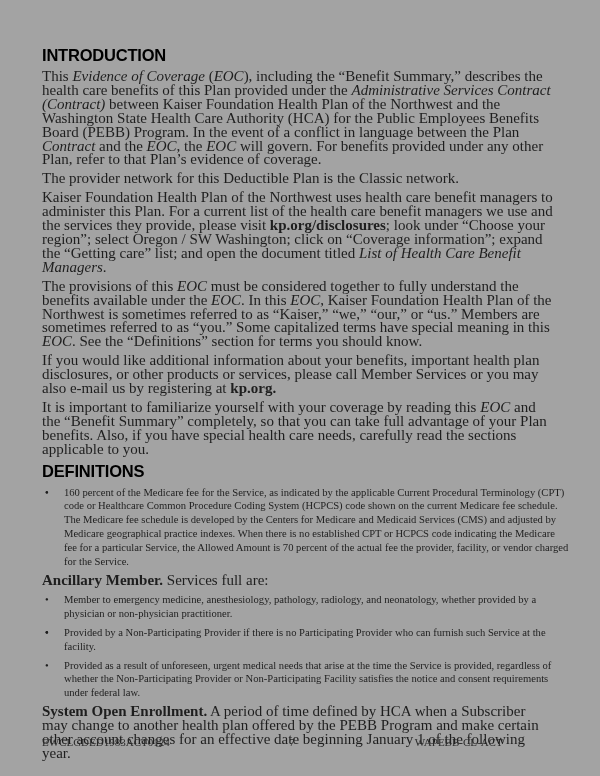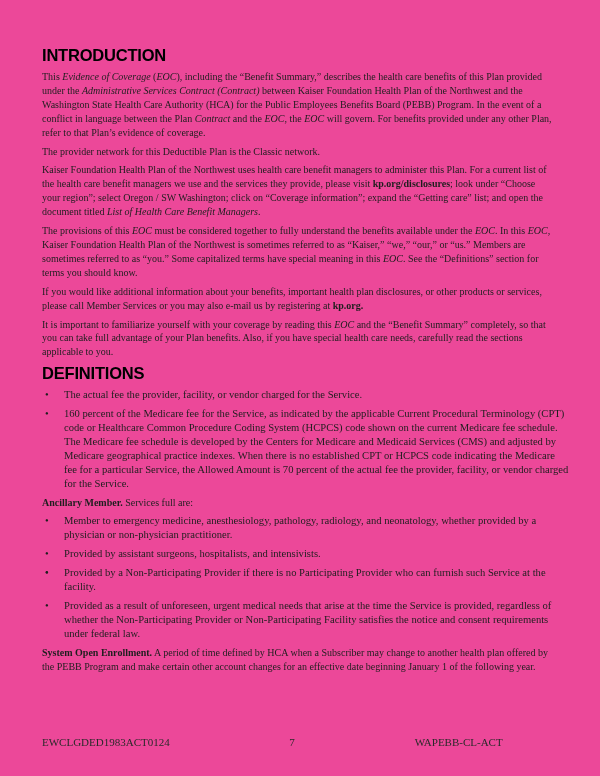--- a/index.html
+++ b/index.html
@@ -4,39 +4,39 @@
 <style>
   html, body {
     margin: 0;
     padding: 0;
     background: #ffffff;
   }
   .page {
     position: relative;
     width: 600px;
     height: 776px;
-    background: #ec4899;
+    background: #a3a3a3;
     box-sizing: border-box;
     padding: 46px 30px 0 42px;
     overflow: hidden;
   }
   .heading {
     font-family: "Liberation Sans", sans-serif;
     font-weight: bold;
     font-size: 16.5px;
     line-height: 19px;
     letter-spacing: -0.2px;
     color: #000000;
     margin: 0 0 5px 0;
   }
   .heading.not-first {
   }
   .para {
     font-family: "Liberation Serif", serif;
-    font-size: 10px;
+    font-size: 15px;
     line-height: 13.9px;
     color: #1e1e1e;
     margin: 0 16px 5px 0;
   }
   .bullet {
     position: relative;
     font-family: "Liberation Serif", serif;
     font-size: 10.6px;
     line-height: 13.9px;
     color: #1e1e1e;
@@ -71,25 +71,25 @@
 <div class="page">
   <div class="content">
       <h2 class="heading"><span>INTRODUCTION</span></h2>
       <p class="para"><span>This </span><span class="i">Evidence of Coverage</span><span> (</span><span class="i">EOC</span><span>), including the “Benefit Summary,” describes the health care benefits of this Plan provided under the </span><span class="i">Administrative Services Contract (Contract)</span><span> between Kaiser Foundation Health Plan of the Northwest and the Washington State Health Care Authority (HCA) for the Public Employees Benefits Board (PEBB) Program. In the event of a conflict in language between the Plan </span><span class="i">Contract</span><span> and the </span><span class="i">EOC</span><span>, the </span><span class="i">EOC</span><span> will govern. For benefits provided under any other Plan, refer to that Plan’s evidence of coverage.</span></p>
       <p class="para"><span>The provider network for this Deductible Plan is the Classic network.</span></p>
       <p class="para"><span>Kaiser Foundation Health Plan of the Northwest uses health care benefit managers to administer this Plan. For a current list of the health care benefit managers we use and the services they provide, please visit </span><span class="b">kp.org/disclosures</span><span>; look under “Choose your region”; select Oregon / SW Washington; click on “Coverage information”; expand the “Getting care” list; and open the document titled </span><span class="i">List of Health Care Benefit Managers</span><span>.</span></p>
       <p class="para"><span>The provisions of this </span><span class="i">EOC</span><span> must be considered together to fully understand the benefits available under the </span><span class="i">EOC</span><span>. In this </span><span class="i">EOC</span><span>, Kaiser Foundation Health Plan of the Northwest is sometimes referred to as “Kaiser,” “we,” “our,” or “us.” Members are sometimes referred to as “you.” Some capitalized terms have special meaning in this </span><span class="i">EOC</span><span>. See the “Definitions” section for terms you should know.</span></p>
       <p class="para"><span>If you would like additional information about your benefits, important health plan disclosures, or other products or services, please call Member Services or you may also e-mail us by registering at </span><span class="b">kp.org.</span></p>
       <p class="para"><span>It is important to familiarize yourself with your coverage by reading this </span><span class="i">EOC</span><span> and the “Benefit Summary” completely, so that you can take full advantage of your Plan benefits. Also, if you have special health care needs, carefully read the sections applicable to you.</span></p>
       <h2 class="heading not-first"><span>DEFINITIONS</span></h2>
-      <div class="bullet"><span class="marker">•</span><span><span>The actual fee the provider, facility, or vendor charged for the Service.</span></span></div>
+      <div class="bullet"><span class="marker">•</span></div>
       <div class="bullet"><span class="marker">•</span><span><span>160 percent of the Medicare fee for the Service, as indicated by the applicable Current Procedural Terminology (CPT) code or Healthcare Common Procedure Coding System (HCPCS) code shown on the current Medicare fee schedule. The Medicare fee schedule is developed by the Centers for Medicare and Medicaid Services (CMS) and adjusted by Medicare geographical practice indexes. When there is no established CPT or HCPCS code indicating the Medicare fee for a particular Service, the Allowed Amount is 70 percent of the actual fee the provider, facility, or vendor charged for the Service.</span></span></div>
       <p class="para"><span class="b">Ancillary Member.</span><span> Services full are:</span></p>
       <div class="bullet"><span class="marker">•</span><span><span>Member to emergency medicine, anesthesiology, pathology, radiology, and neonatology, whether provided by a physician or non-physician practitioner.</span></span></div>
-      <div class="bullet"><span class="marker">•</span><span><span>Provided by assistant surgeons, hospitalists, and intensivists.</span></span></div>
+      <div class="bullet"><span class="marker">•</span></div>
       <div class="bullet"><span class="marker">•</span></div>
       <div class="bullet"><span class="marker">•</span><span><span>Provided by a Non-Participating Provider if there is no Participating Provider who can furnish such Service at the facility.</span></span></div>
       <div class="bullet"><span class="marker">•</span><span><span>Provided as a result of unforeseen, urgent medical needs that arise at the time the Service is provided, regardless of whether the Non-Participating Provider or Non-Participating Facility satisfies the notice and consent requirements under federal law.</span></span></div>
       <p class="para"><span class="b">System Open Enrollment.</span><span> A period of time defined by HCA when a Subscriber may change to another health plan offered by the PEBB Program and make certain other account changes for an effective date beginning January 1 of the following year.</span></p>
     </div>
   <div class="footer">
     <span class="f-left">EWCLGDED1983ACT0124</span>
     <span class="f-center">7</span>
     <span class="f-right">WAPEBB-CL-ACT</span>
   </div>

